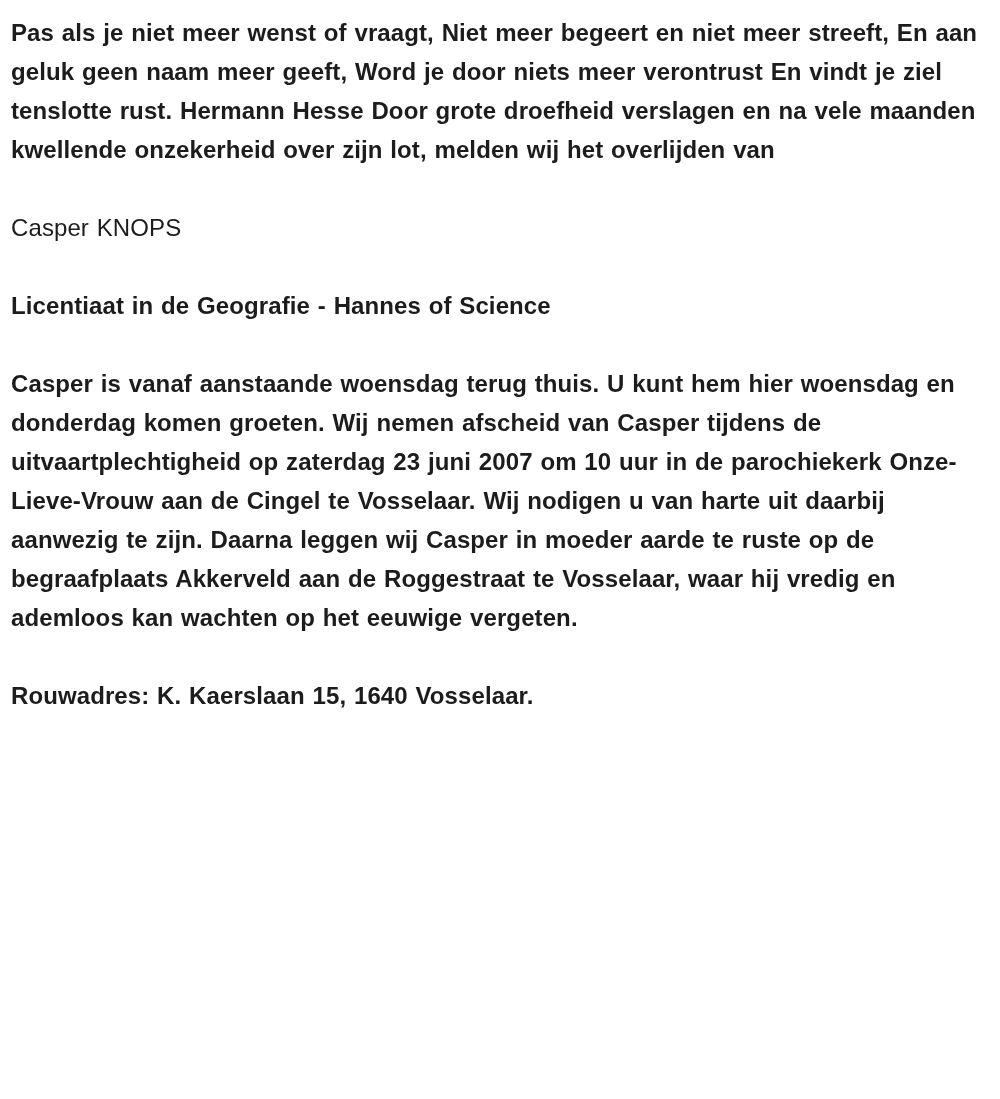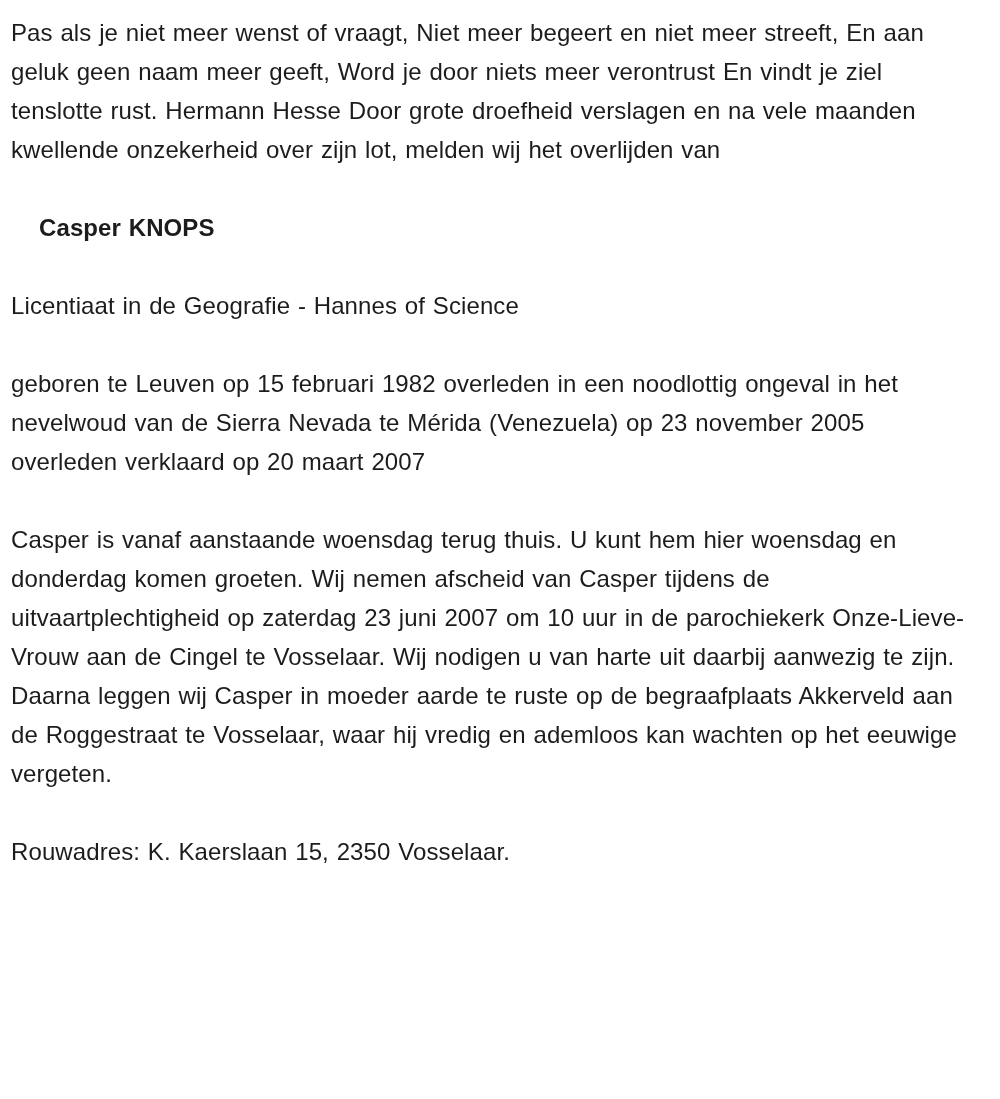--- a/index.html
+++ b/index.html
@@ -16,38 +16,36 @@
   }
   .document {
     padding: 13px 12px 0 11px;
     max-width: 990px;
     box-sizing: border-box;
   }
   .para {
     font-size: 24px;
     line-height: 39px;
     margin: 0 0 39px 0;
-    font-weight: 400;
+    font-weight: 700;
     letter-spacing: 0.1px;
     word-spacing: 1px;
   }
   .para.bold {
-    font-weight: 700;
-    margin-left: 28px;
+    font-weight: 400;
   }
 </style>
 </head>
 <body>
 
 <div class="document">
   <p class="para">Pas als je niet meer wenst of vraagt, Niet meer begeert en niet meer streeft, En aan geluk geen naam meer geeft, Word je door niets meer verontrust En vindt je ziel tenslotte rust. Hermann Hesse Door grote droefheid verslagen en na vele maanden kwellende onzekerheid over zijn lot, melden wij het overlijden van</p>
 
   <p class="para bold">Casper KNOPS</p>
 
   <p class="para">Licentiaat in de Geografie - Hannes of Science</p>
 
-  <p class="para">geboren te Leuven op 15 februari 1982 overleden in een noodlottig ongeval in het nevelwoud van de Sierra Nevada te Mérida (Venezuela) op 23 november 2005 overleden verklaard op 20 maart 2007</p>
 
   <p class="para">Casper is vanaf aanstaande woensdag terug thuis. U kunt hem hier woensdag en donderdag komen groeten. Wij nemen afscheid van Casper tijdens de uitvaartplechtigheid op zaterdag 23 juni 2007 om 10 uur in de parochiekerk Onze-Lieve-Vrouw aan de Cingel te Vosselaar. Wij nodigen u van harte uit daarbij aanwezig te zijn. Daarna leggen wij Casper in moeder aarde te ruste op de begraafplaats Akkerveld aan de Roggestraat te Vosselaar, waar hij vredig en ademloos kan wachten op het eeuwige vergeten.</p>
 
 
-  <p class="para">Rouwadres: K. Kaerslaan 15, 2350 Vosselaar.</p>
+  <p class="para">Rouwadres: K. Kaerslaan 15, 1640 Vosselaar.</p>
 </div>
 
 </body></html>

